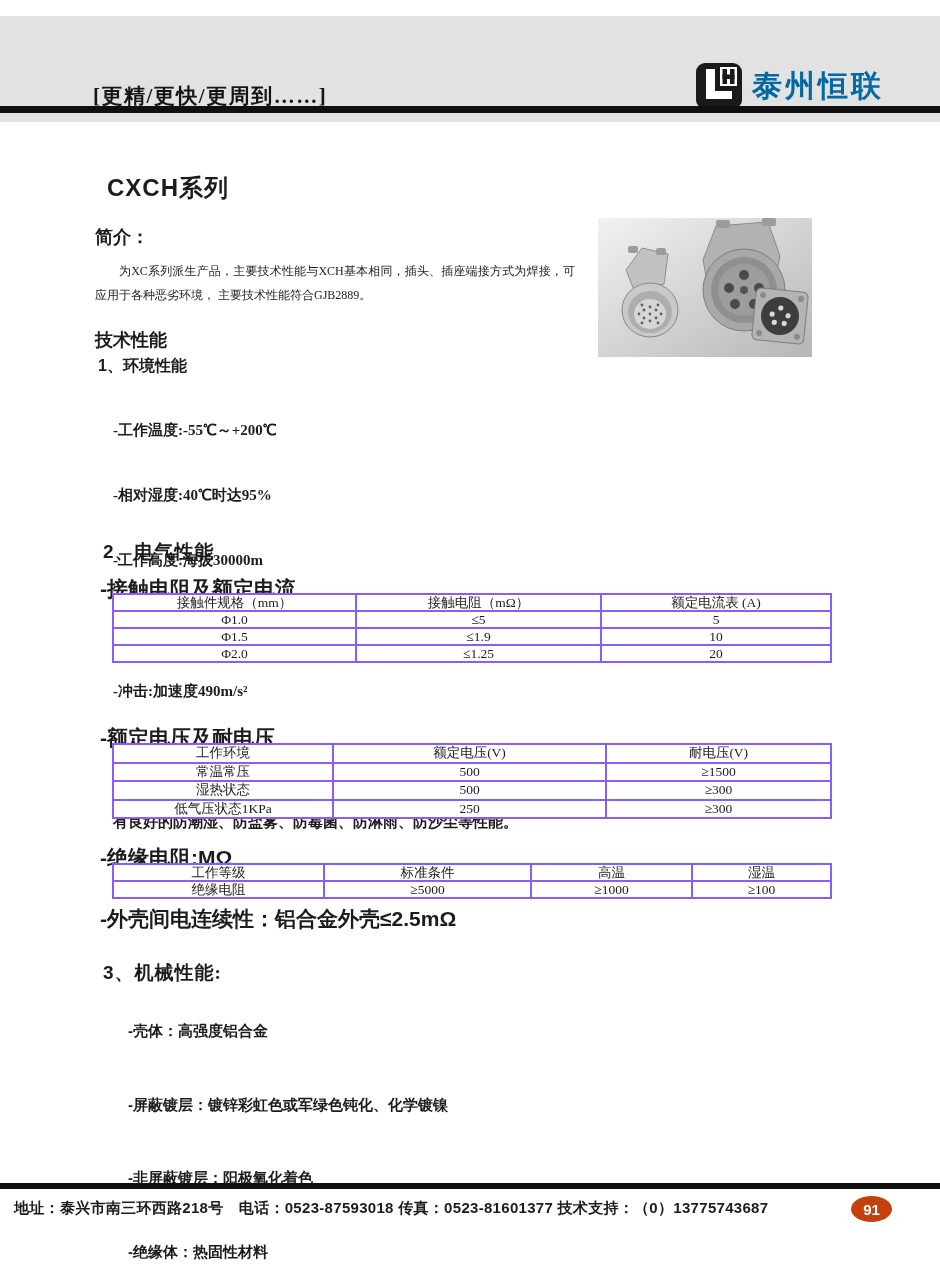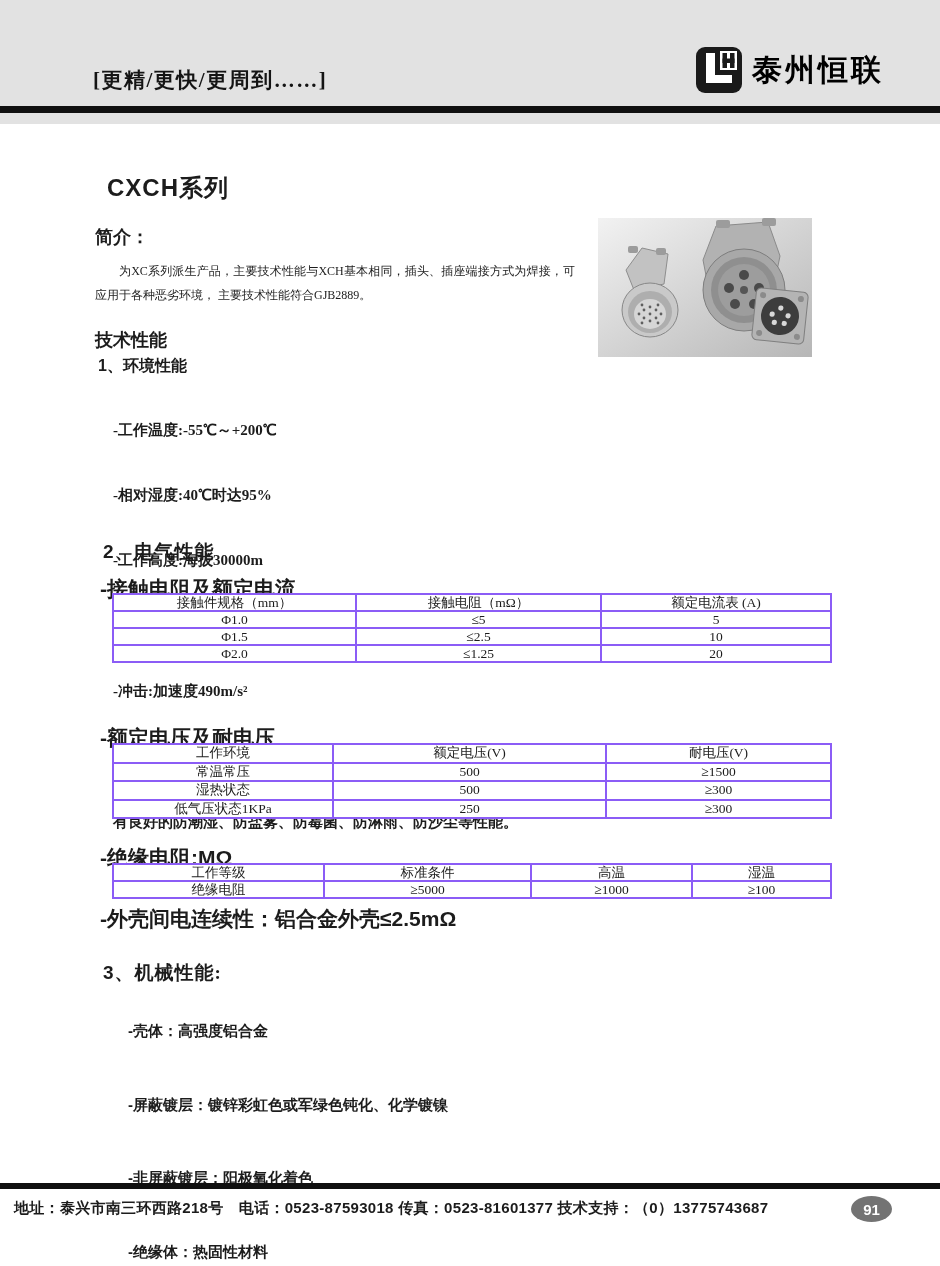--- a/index.html
+++ b/index.html
@@ -1,26 +1,26 @@
 <!DOCTYPE html>
 <html><head>
 <meta charset="utf-8">
 <style>
   html,body{margin:0;padding:0;background:#ffffff;}
   .page{position:relative;width:940px;height:1266px;background:#ffffff;
         font-family:"Liberation Serif",serif;color:#1c1c1c;overflow:hidden;}
 
   
-  .header{position:absolute;left:0;top:0;width:940px;height:124px;background:#e2e2e2;}
+  .header{position:absolute;left:0;top:16px;width:940px;height:106px;background:#e2e2e2;}
   .slogan{position:absolute;left:93px;top:66px;font-size:21px;font-weight:600;
           letter-spacing:1.5px;color:#141414;}
   .logo{position:absolute;right:56px;top:46px;display:flex;align-items:center;gap:9px;}
   .logo-mark{width:48px;height:48px;display:block;}
   .brand{font-family:"Liberation Sans",sans-serif;font-weight:800;font-size:30px;
-         letter-spacing:3px;color:#000000;}
+         letter-spacing:3px;color:#0369a1;}
   .topbar{position:absolute;left:0;top:106px;width:940px;height:7px;background:#101010;}
 
   
   .abs{position:absolute;}
   .title{left:107px;top:172px;font-family:"Liberation Sans",sans-serif;
          font-weight:800;font-size:24px;letter-spacing:1px;}
   .h-bold{font-family:"Liberation Sans",sans-serif;font-weight:700;font-size:18px;}
   .intro-head{left:95px;top:225px;}
   .intro-text{left:95px;top:260px;width:480px;font-size:12px;line-height:23.5px;
               text-indent:2em;text-align:justify;}
@@ -53,21 +53,21 @@
   .t3 td,.t3 th{height:15px;line-height:15px;}
 
   
   .product{position:absolute;left:598px;top:218px;width:214px;height:139px;display:block;}
 
   
   .footbar{position:absolute;left:0;top:1183px;width:940px;height:6px;background:#101010;}
   .footer-text{position:absolute;left:14px;top:1199px;font-family:"Liberation Sans",sans-serif;
                font-weight:700;font-size:15px;letter-spacing:0.3px;white-space:pre-wrap;}
   .page-badge{position:absolute;left:851px;top:1196px;width:41px;height:26px;
-              background:#737373;border-radius:50%;color:#ffffff;
+              background:#c2410c;border-radius:50%;color:#ffffff;
               font-family:"Liberation Sans",sans-serif;font-size:15px;font-weight:700;
               display:flex;align-items:center;justify-content:center;}
 </style>
 </head>
 <body>
 
 <div class="page">
 
   <div class="header">
     <div class="slogan">[更精/更快/更周到……]</div>
@@ -185,21 +185,21 @@
       <th>接触电阻（mΩ）</th>
       <th>额定电流表 (A)</th>
     </tr>
     <tr>
       <td>Φ1.0</td>
       <td>≤5</td>
       <td>5</td>
     </tr>
     <tr>
       <td>Φ1.5</td>
-      <td>≤2.5</td>
+      <td>≤1.9</td>
       <td>10</td>
     </tr>
     <tr>
       <td>Φ2.0</td>
       <td>≤1.25</td>
       <td>20</td>
     </tr>
   </tbody>
     </table>
 

